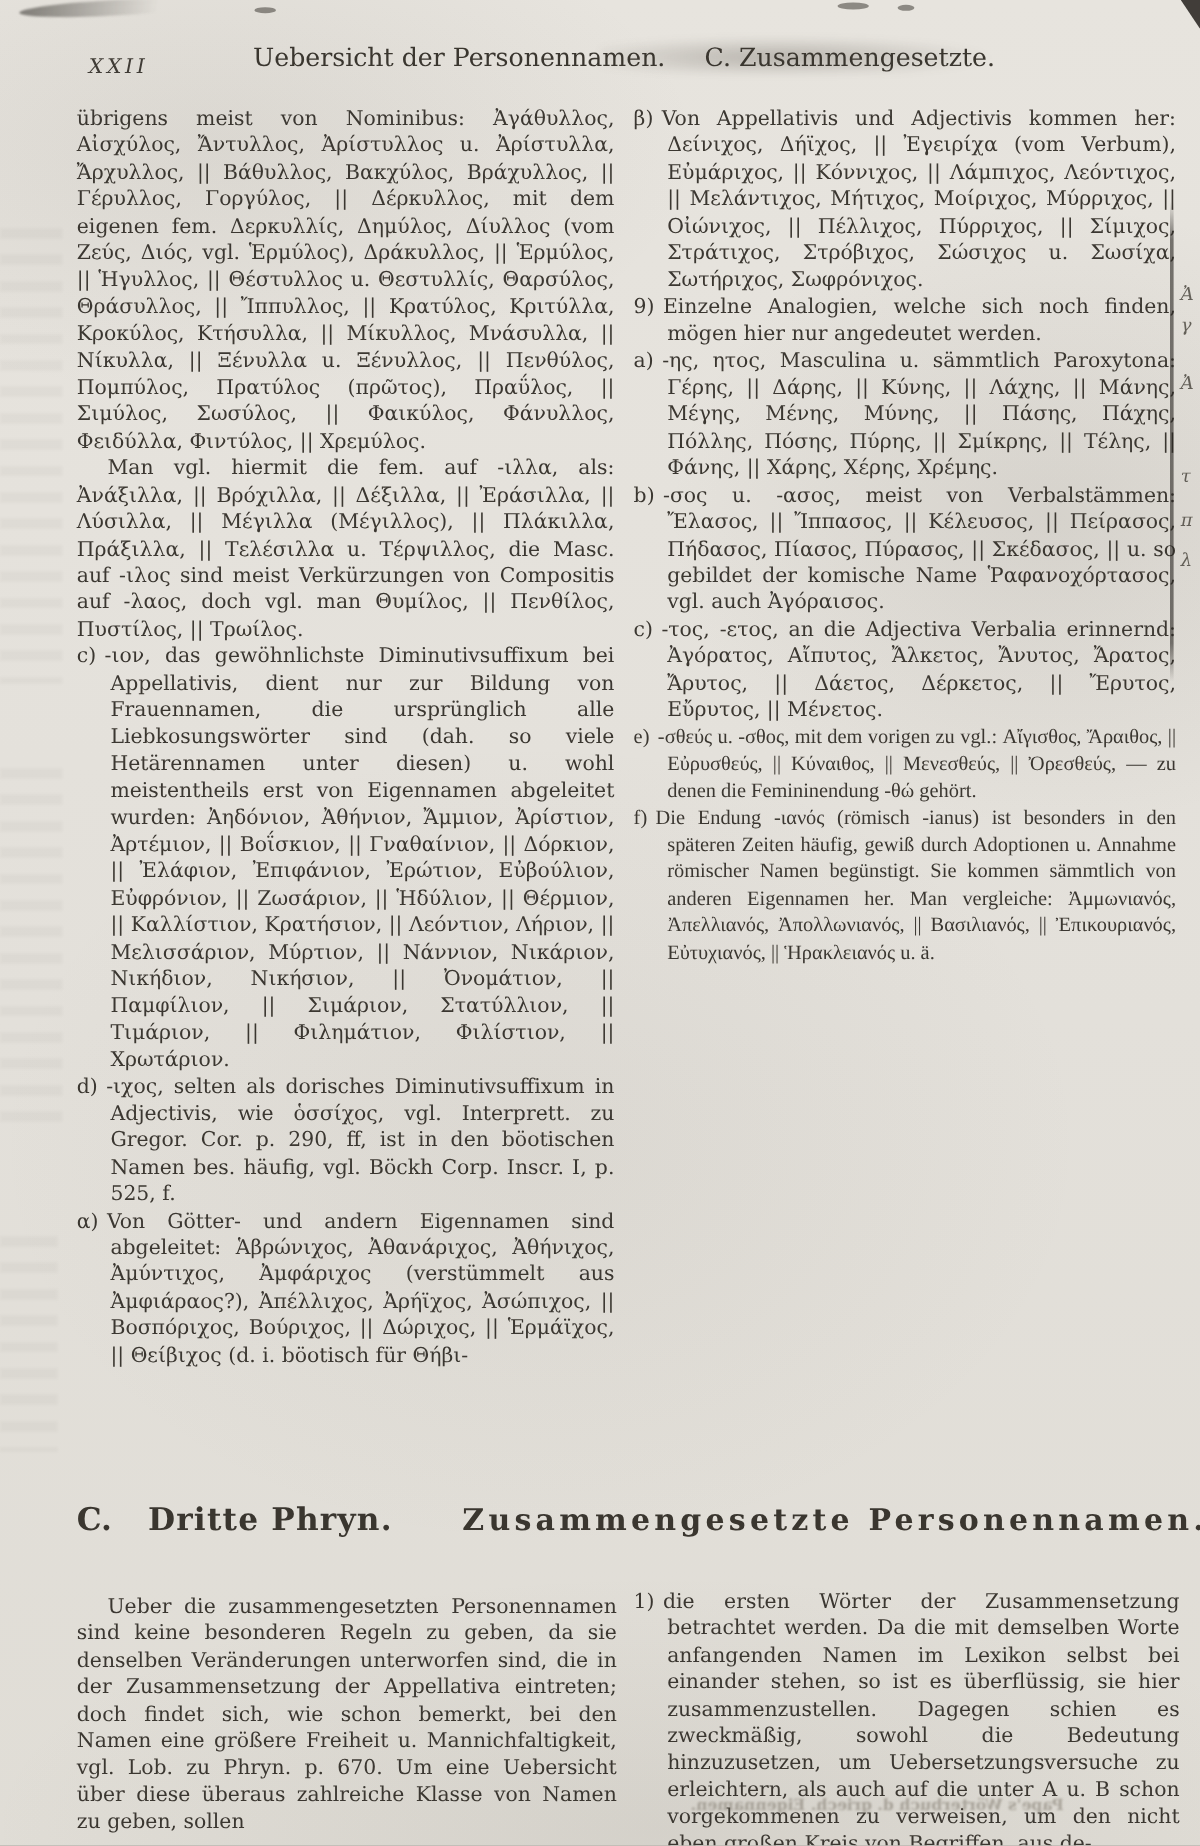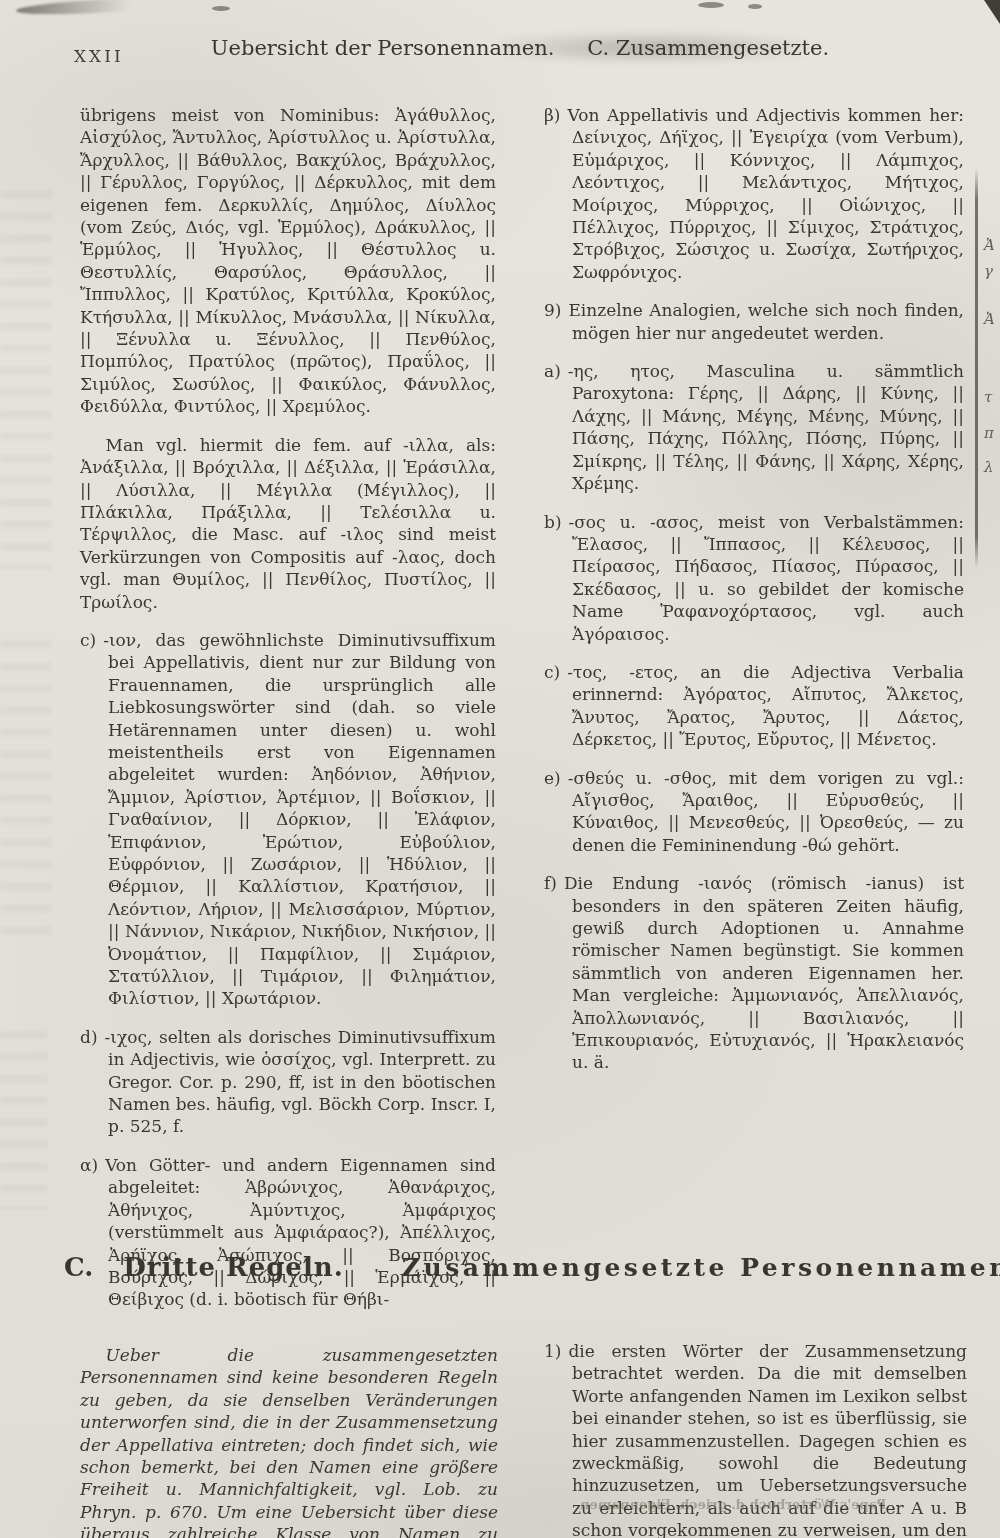--- a/index.html
+++ b/index.html
@@ -9,44 +9,44 @@
     font-family:"DejaVu Serif","Liberation Serif",serif;
     color:#383430;
     background:
       radial-gradient(ellipse 620px 320px at 18% 8%, rgba(110,104,94,0.10), transparent 65%),
       radial-gradient(ellipse 520px 420px at 88% 28%, rgba(110,104,94,0.13), transparent 62%),
       radial-gradient(ellipse 700px 520px at 45% 62%, rgba(120,114,104,0.07), transparent 65%),
       radial-gradient(ellipse 800px 300px at 55% 99%, rgba(110,104,94,0.10), transparent 70%),
       linear-gradient(#e7e4de,#e3e0da 55%,#e0ddd6);
   }
   
-  .folio{position:absolute;left:74px;top:46px;font-size:17px;letter-spacing:3px;color:#403c36;}
+  .folio{position:absolute;left:74px;top:46px;font-size:17px;letter-spacing:3px;color:#403c36;font-style:italic;}
   .running-title{position:absolute;left:190px;top:36px;width:660px;text-align:center;
     font-size:21px;font-weight:normal;color:#3a362f;white-space:nowrap;}
   .running-title .rt-right{margin-left:26px;}
   
   .col{position:absolute;top:88px;font-size:17px;line-height:22.4px;text-align:justify;color:#3b3731;}
   .col-left{left:64px;width:448px;}
   .col-right{left:528px;width:452px;}
   .bottom{top:auto;}
-  .col p{margin:16px;}
+  .col p{margin:0;}
   .ind{text-indent:1.5em;}
   .sub{padding-left:26px;text-indent:1.1em;}
   .item{padding-left:28px;text-indent:-28px;}
   .item .label{margin-right:7px;}
-  .g20{margin-top:20px;} .g22{margin-top:22px;} .g24{margin-top:24px;}
+  .g20{margin-top:20px;} .g22{margin-top:22px;} .g24{margin-top:24px;font-family:Liberation Serif, serif;}
   .g26{margin-top:26px;} .g28{margin-top:28px;} .g30{margin-top:30px;} .g36{margin-top:36px;} .g40{margin-top:40px;}
   
   .section-heading{position:absolute;left:64px;right:28px;top:1252px;display:flex;
     align-items:baseline;font-weight:bold;color:#3a362f;white-space:nowrap;}
   .sh-prefix{font-size:26px;margin-right:30px;}
   .sh-class{font-size:26px;margin-right:58px;letter-spacing:1px;}
   .sh-title{font-size:25px;letter-spacing:3.5px;flex:1;text-align:center;}
   
-  .bottom-left{position:absolute;left:64px;top:1328px;width:450px;font-style:italic;}
+  .bottom-left{position:absolute;left:64px;top:1328px;width:450px;}
   .bottom-right{position:absolute;left:528px;top:1324px;width:455px;}
   
   .streak-tl{position:absolute;left:16px;top:0;width:160px;height:13px;border-radius:50%;
     background:linear-gradient(98deg, rgba(42,39,34,0.55), rgba(42,39,34,0) 72%);
     transform:rotate(-3deg);filter:blur(1px);}
   .corner-tr{position:absolute;right:0;top:0;width:16px;height:24px;background:#23201c;
     clip-path:polygon(0 0,100% 0,100% 100%);opacity:0.85;}
   .speck{position:absolute;background:rgba(50,46,40,0.5);border-radius:50%;filter:blur(0.6px);}
   .smudge-title{position:absolute;left:500px;top:30px;width:330px;height:32px;filter:blur(3px);
     background:radial-gradient(ellipse at 45% 55%, rgba(62,56,48,0.28), transparent 70%);}
@@ -113,21 +113,21 @@
     <p class="item g24">
       <span class="label">e)</span><span>-σθεύς u. -σθος, mit dem vorigen zu vgl.: Αἴγισθος, Ἄραιθος, || Εὐρυσθεύς, || Κύναιθος, || Μενεσθεύς, || Ὀρεσθεύς, — zu denen die Femininendung -θώ gehört.</span>
     </p>
     <p class="item g24">
       <span class="label">f)</span><span>Die Endung -ιανός (römisch -ianus) ist besonders in den späteren Zeiten häufig, gewiß durch Adoptionen u. Annahme römischer Namen begünstigt. Sie kommen sämmtlich von anderen Eigennamen her. Man vergleiche: Ἀμμωνιανός, Ἀπελλιανός, Ἀπολλωνιανός, || Βασιλιανός, || Ἐπικουριανός, Εὐτυχιανός, || Ἡρακλειανός u. ä.</span>
     </p>
   </div>
 
   <div class="section-heading">
     <span class="sh-prefix">C.</span>
-    <span class="sh-class">Dritte Regeln.</span>
+    <span class="sh-class">Dritte Phryn.</span>
     <span class="sh-title">Zusammengesetzte Personennamen.</span>
   </div>
 
   <div class="col bottom bottom-left">
     <p class="ind">Ueber die zusammengesetzten Personennamen sind keine besonderen Regeln zu geben, da sie denselben Veränderungen unterworfen sind, die in der Zusammensetzung der Appellativa eintreten; doch findet sich, wie schon bemerkt, bei den Namen eine größere Freiheit u. Mannichfaltigkeit, vgl. Lob. zu Phryn. p. 670. Um eine Uebersicht über diese überaus zahlreiche Klasse von Namen zu geben, sollen</p>
   </div>
   <div class="col bottom bottom-right">
     <p class="item">
       <span class="label">1)</span><span>die ersten Wörter der Zusammensetzung betrachtet werden. Da die mit demselben Worte anfangenden Namen im Lexikon selbst bei einander stehen, so ist es überflüssig, sie hier zusammenzustellen. Dagegen schien es zweckmäßig, sowohl die Bedeutung hinzuzusetzen, um Uebersetzungsversuche zu erleichtern, als auch auf die unter A u. B schon vorgekommenen zu verweisen, um den nicht eben großen Kreis von Begriffen, aus de-</span>
     </p>

